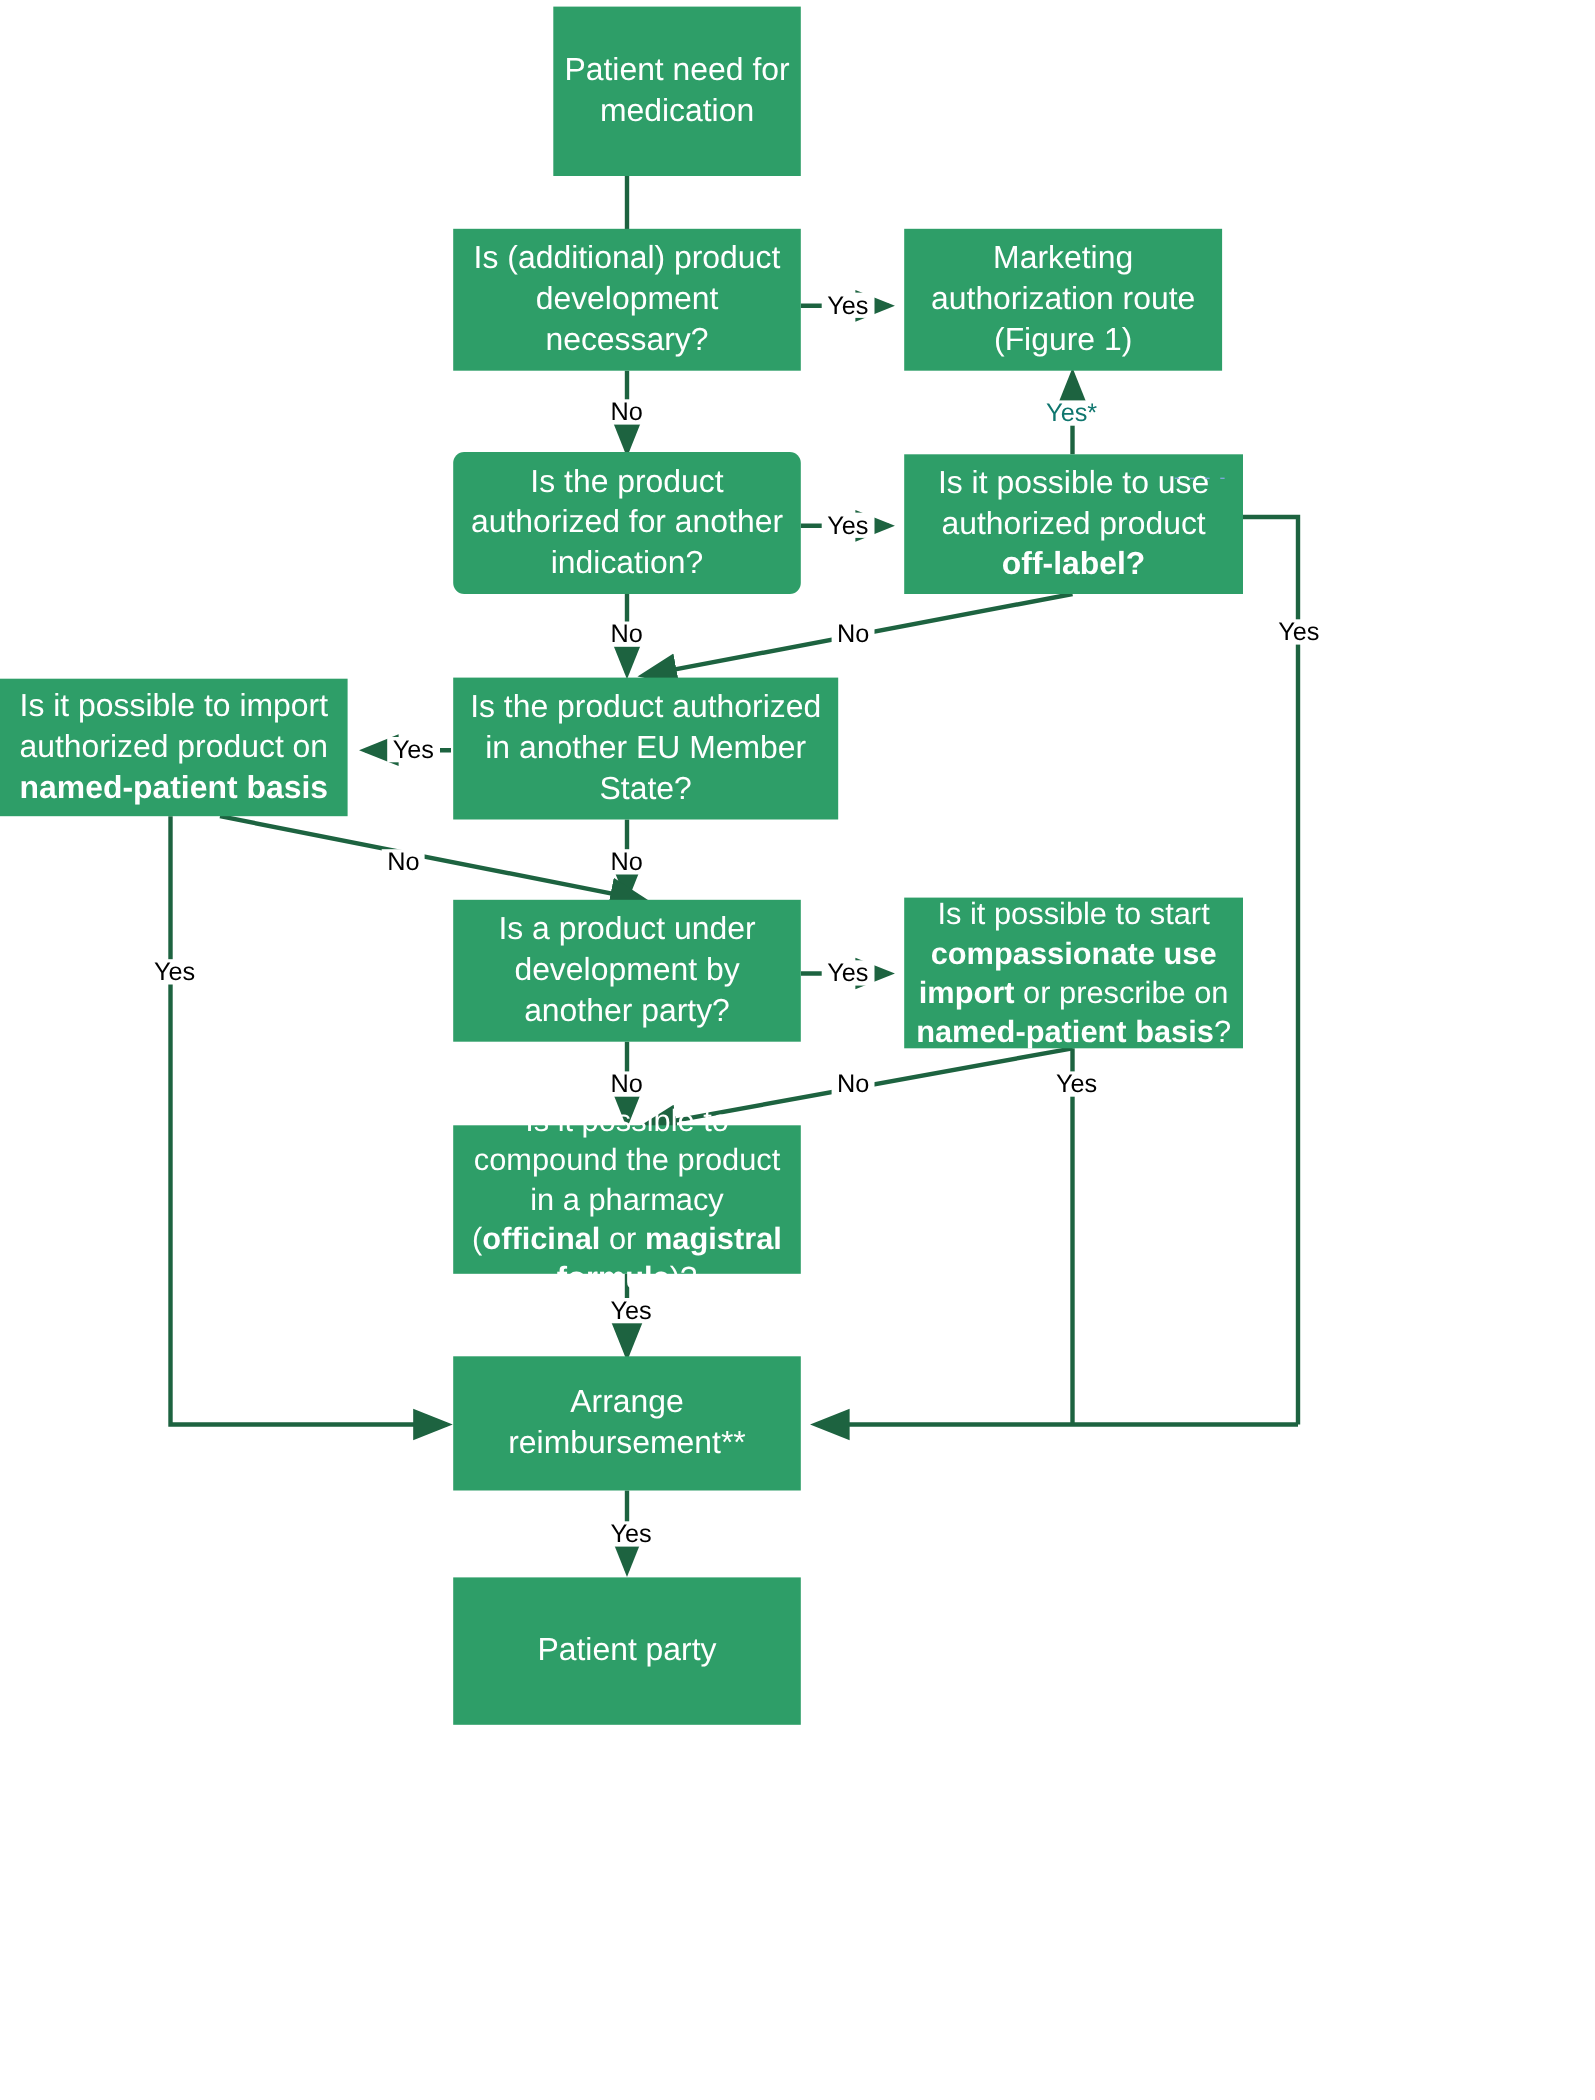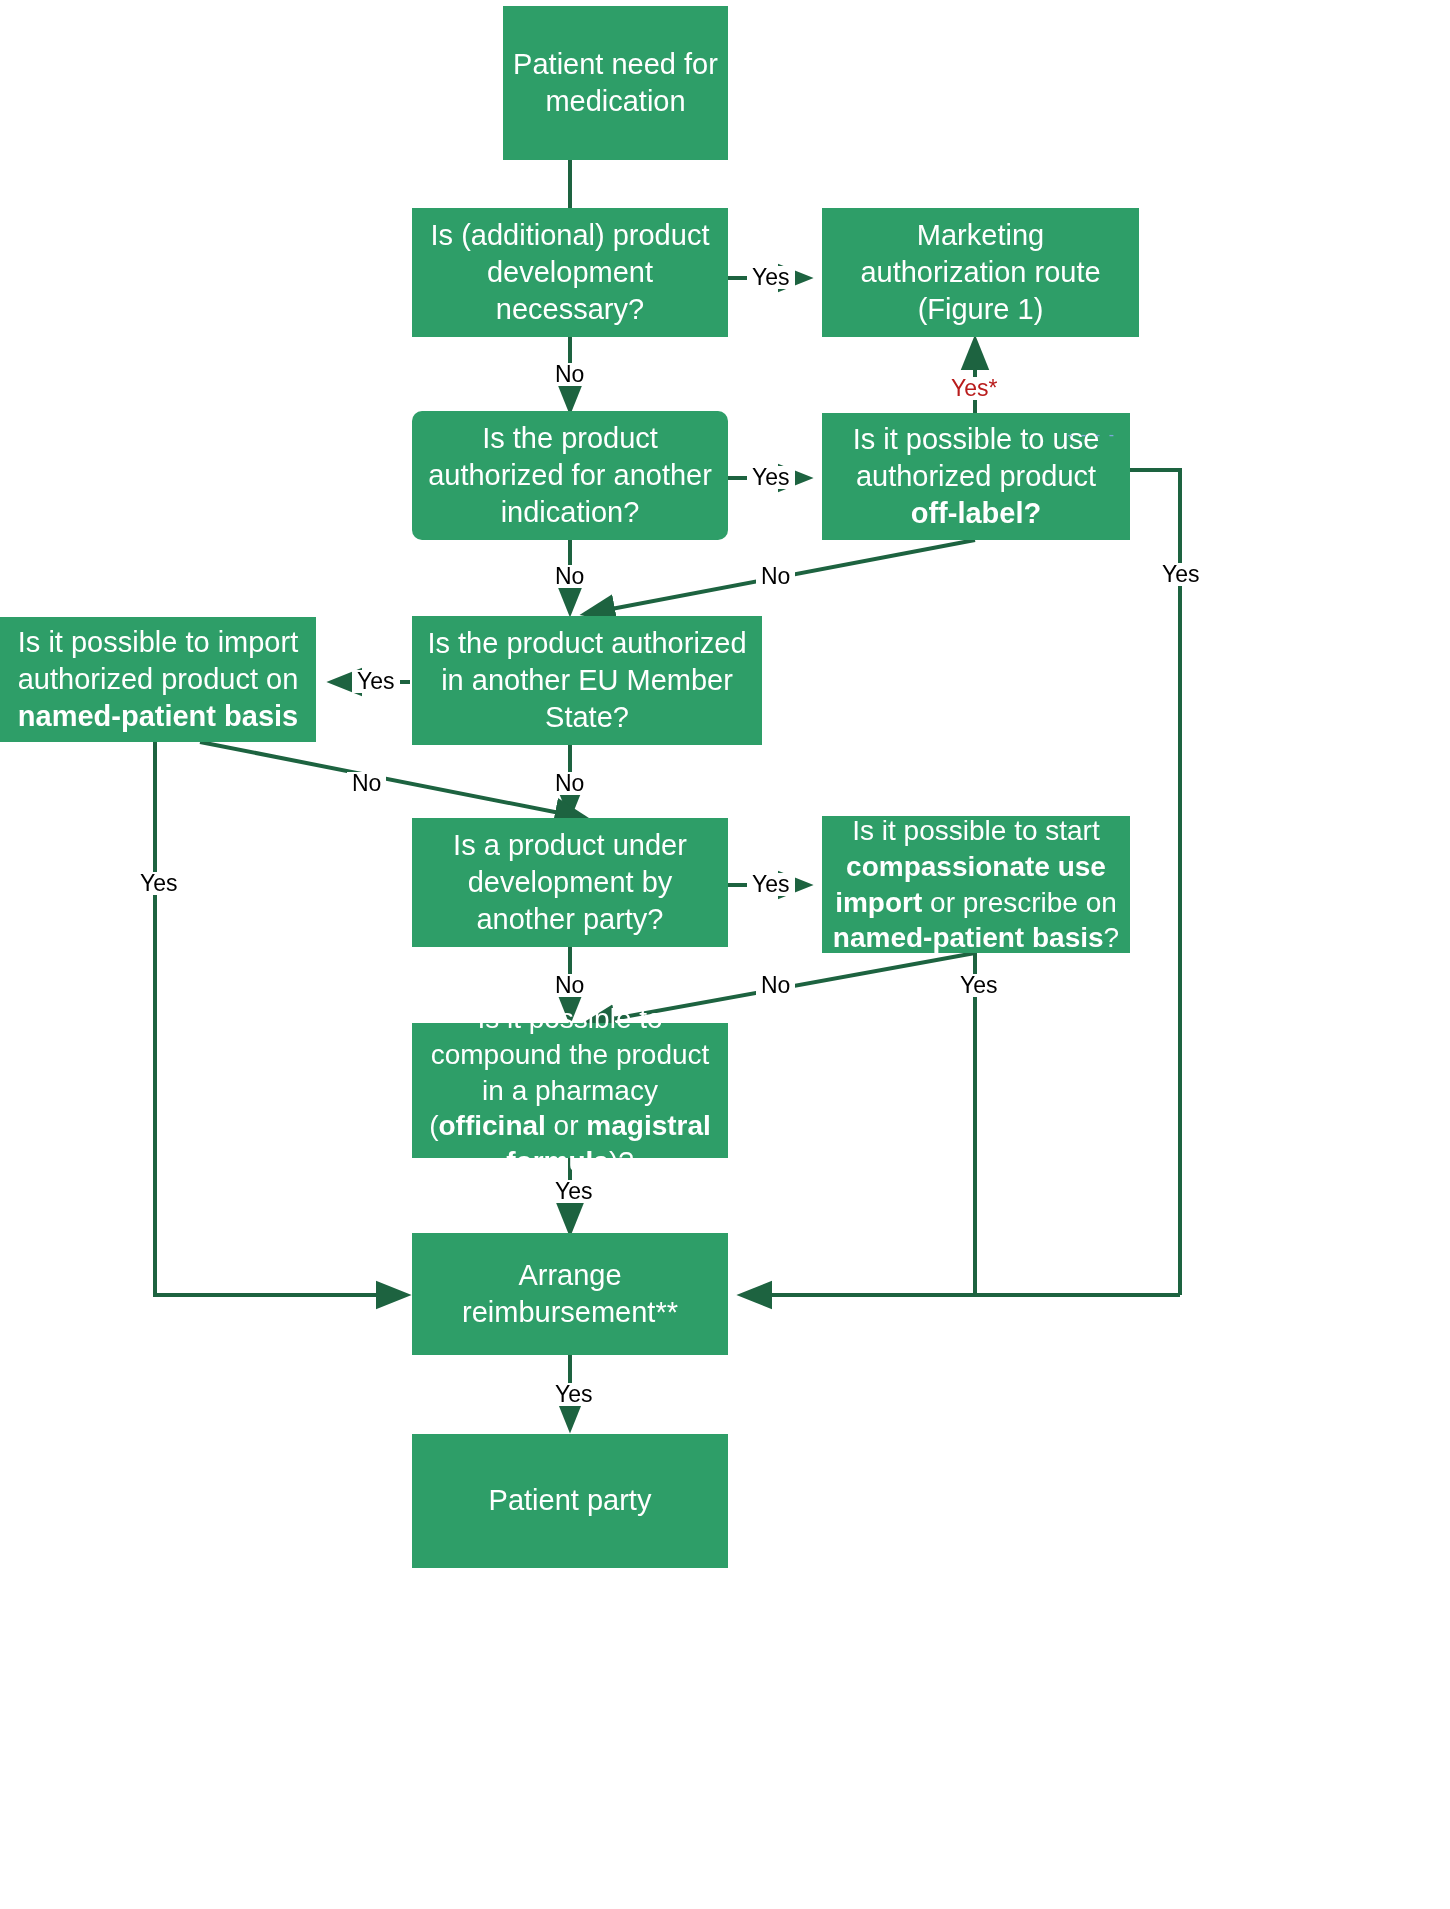--- a/index.html
+++ b/index.html
@@ -87,21 +87,21 @@
   </svg>
 
   <div class="node" style="left: 503px; top: 6px; width: 225px; height: 154px; background: rgb(46, 158, 104); color: rgb(255, 255, 255);">
     <span class="inner">Patient need for medication</span>
   </div>
 
   <div class="node" style="left: 412px; top: 208px; width: 316px; height: 129px; background: rgb(46, 158, 104); color: rgb(255, 255, 255);">
     <span class="inner">Is (additional) product development necessary?</span>
   </div>
 
-  <div class="node" style="left: 822px; top: 208px; width: 317px; height: 129px; background: rgb(46, 158, 104); color: rgb(255, 255, 255);">
+  <div class="node" style="left: 822px; top: 208px; width: 289px; height: 129px; background: rgb(46, 158, 104); color: rgb(255, 255, 255);">
     <span class="inner">Marketing authorization route (Figure 1)</span>
   </div>
 
   <div class="node" style="left: 412px; top: 411px; width: 316px; height: 129px; background: rgb(46, 158, 104); color: rgb(255, 255, 255); border-radius: 10px;">
     <span class="inner">Is the product authorized for another indication?</span>
   </div>
 
   <div class="node" style="left: 822px; top: 413px; width: 308px; height: 127px; background: rgb(46, 158, 104); color: rgb(255, 255, 255);">
     <span class="inner">Is it possible to use authorized product <b>off-label?</b></span>
     <span class="dashmark" style="right:14px;top:12px;">- - - -</span>
@@ -130,21 +130,21 @@
   <div class="node" style="left: 412px; top: 1233px; width: 316px; height: 122px; background: rgb(46, 158, 104); color: rgb(255, 255, 255);">
     <span class="inner">Arrange reimbursement**</span>
   </div>
 
   <div class="node" style="left: 412px; top: 1434px; width: 316px; height: 134px; background: rgb(46, 158, 104); color: rgb(255, 255, 255);">
     <span class="inner">Patient party</span>
   </div>
 
   <div class="edgelabel" style="left: 747px; top: 266px; color: rgb(0, 0, 0);">Yes</div>
   <div class="edgelabel" style="left: 550px; top: 363px; color: rgb(0, 0, 0);">No</div>
-  <div class="edgelabel" style="left: 946px; top: 364px; color: #b91c1c; margin-top: 13px;">Yes*</div>
+  <div class="edgelabel" style="left: 946px; top: 364px; color: #0f766e;">Yes*</div>
   <div class="edgelabel" style="left: 747px; top: 466px; color: rgb(0, 0, 0);">Yes</div>
   <div class="edgelabel" style="left: 550px; top: 565px; color: rgb(0, 0, 0);">No</div>
   <div class="edgelabel" style="left: 756px; top: 565px; color: rgb(0, 0, 0);">No</div>
   <div class="edgelabel" style="left: 1157px; top: 563px; color: rgb(0, 0, 0);">Yes</div>
   <div class="edgelabel" style="left: 352px; top: 670px; color: rgb(0, 0, 0);">Yes</div>
   <div class="edgelabel" style="left: 550px; top: 772px; color: rgb(0, 0, 0);">No</div>
   <div class="edgelabel" style="left: 347px; top: 772px; color: rgb(0, 0, 0);">No</div>
   <div class="edgelabel" style="left: 135px; top: 872px; color: rgb(0, 0, 0);">Yes</div>
   <div class="edgelabel" style="left: 747px; top: 873px; color: rgb(0, 0, 0);">Yes</div>
   <div class="edgelabel" style="left: 550px; top: 974px; color: rgb(0, 0, 0);">No</div>

